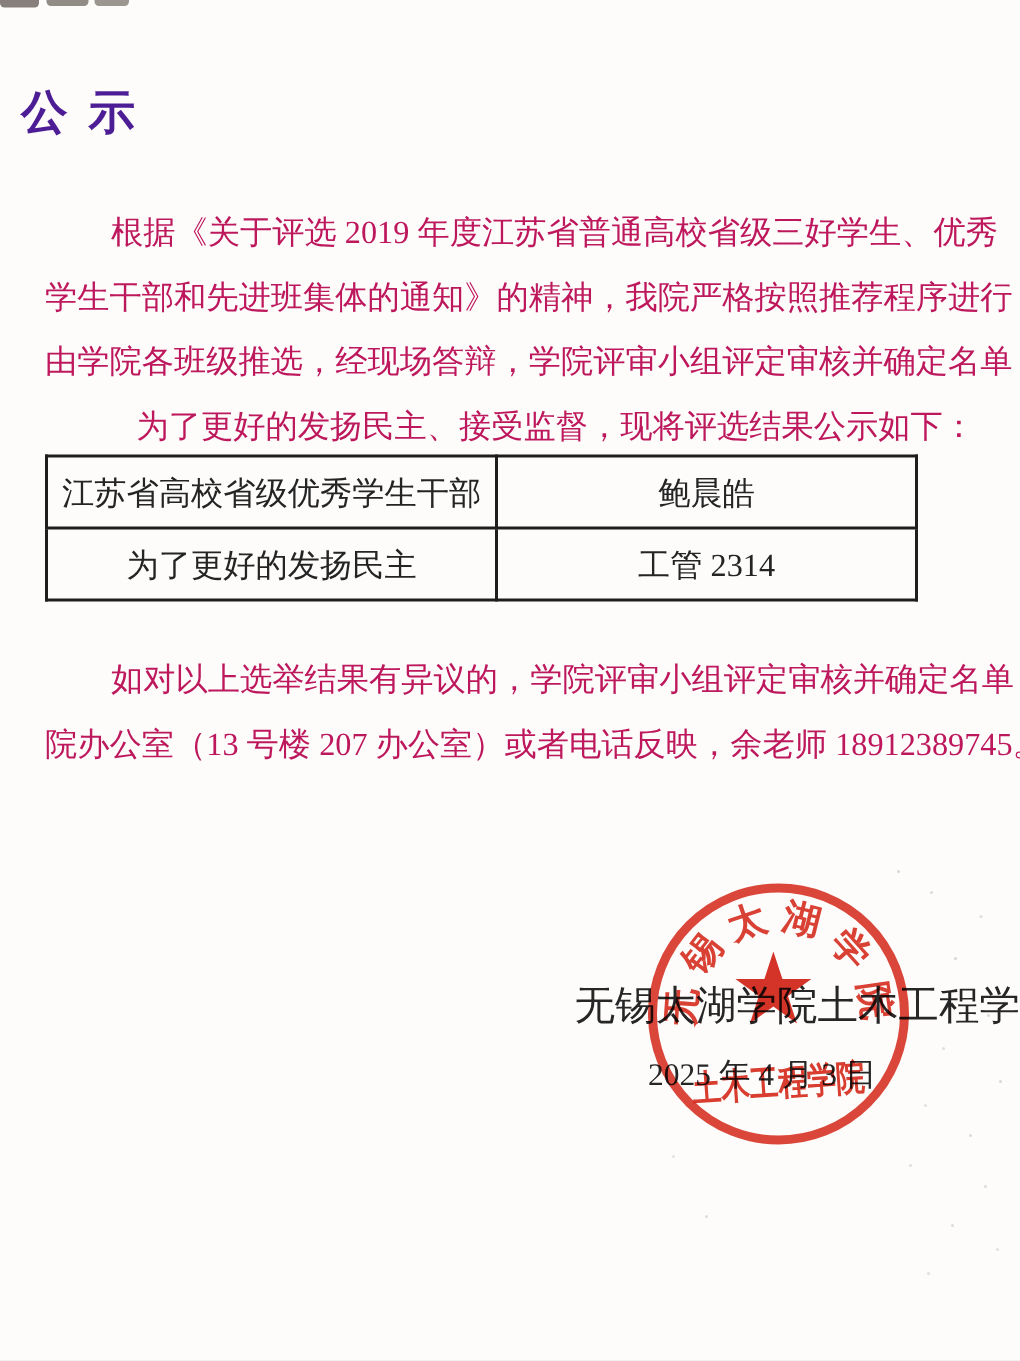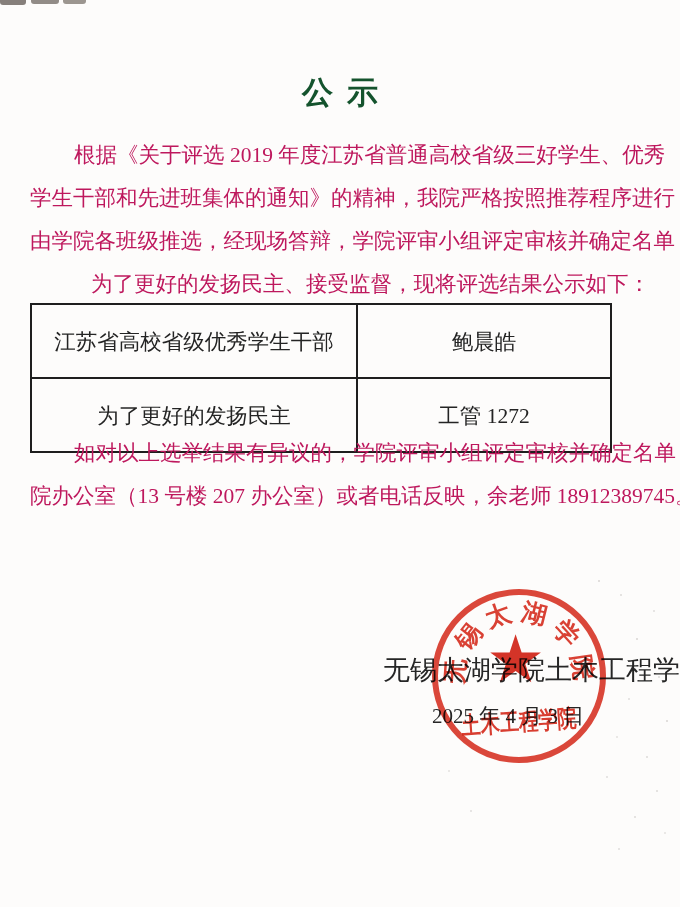--- a/index.html
+++ b/index.html
@@ -10,42 +10,42 @@
     color:#262626;
   }
   
   .smudge{position:absolute;top:0;border-radius:0 0 3px 3px;opacity:.75;}
   .smudge.s1{left:0;width:26px;height:5px;background:#5d5650;}
   .smudge.s2{left:31px;width:28px;height:4px;background:#6e6760;}
   .smudge.s3{left:63px;width:23px;height:4px;background:#7b746c;}
 
   .title{
     position:absolute;top:54px;left:0;width:100%;
-    text-align:center;font-size:31px;font-weight:600;
-    letter-spacing:14px;text-indent:14px;color:#14532d;margin-top:18px;
+    text-align:left;font-size:31px;font-weight:600;
+    letter-spacing:14px;text-indent:14px;color:#4c1d95;
   }
 
   .textblock{
     position:absolute;left:30px;width:620px;
     font-size:21.5px;line-height:43px;color:#be185d;
   }
   .p1{top:134px;}
   .p2{top:432px;}
   .jline{text-align:justify;text-align-last:justify;white-space:nowrap;}
   .lastline{text-align:right;font-family:Liberation Serif, serif;}
   .indent{padding-left:44px;}
 
   table.awards{
     position:absolute;left:30px;top:303px;width:582px;
     border-collapse:collapse;table-layout:fixed;
   }
   table.awards td{
     border:2px solid #1e1e1e;height:40px;
     text-align:center;vertical-align:middle;
-    font-size:21.5px;color:#242424;padding:16px;
+    font-size:21.5px;color:#242424;padding:3px;
   }
   td.col-award{width:292px;}
 
   .sig-org{position:absolute;left:383px;top:652px;font-size:27px;white-space:nowrap;}
   .sig-date{position:absolute;left:432px;top:702px;font-size:21px;white-space:nowrap;}
 
   
   .stamp{
     position:absolute;left:432px;top:589px;width:174px;height:174px;
     mix-blend-mode:multiply;pointer-events:none;
@@ -106,21 +106,21 @@
   </div>
 
   <table class="awards">
     <tbody>
       <tr>
         <td class="col-award">江苏省高校省级优秀学生干部</td>
         <td>鲍晨皓</td>
       </tr>
       <tr>
         <td class="col-award">为了更好的发扬民主</td>
-        <td>工管 1272</td>
+        <td>工管 2314</td>
       </tr>
     </tbody>
   </table>
 
   <div class="textblock p2">
     <div class="jline indent">如对以上选举结果有异议的，学院评审小组评定审核并确定名单</div>
     <div class="jline">院办公室（13 号楼 207 办公室）或者电话反映，余老师 18912389745。</div>
   </div>
 
   <div class="sig-org">无锡太湖学院土木工程学院</div>

